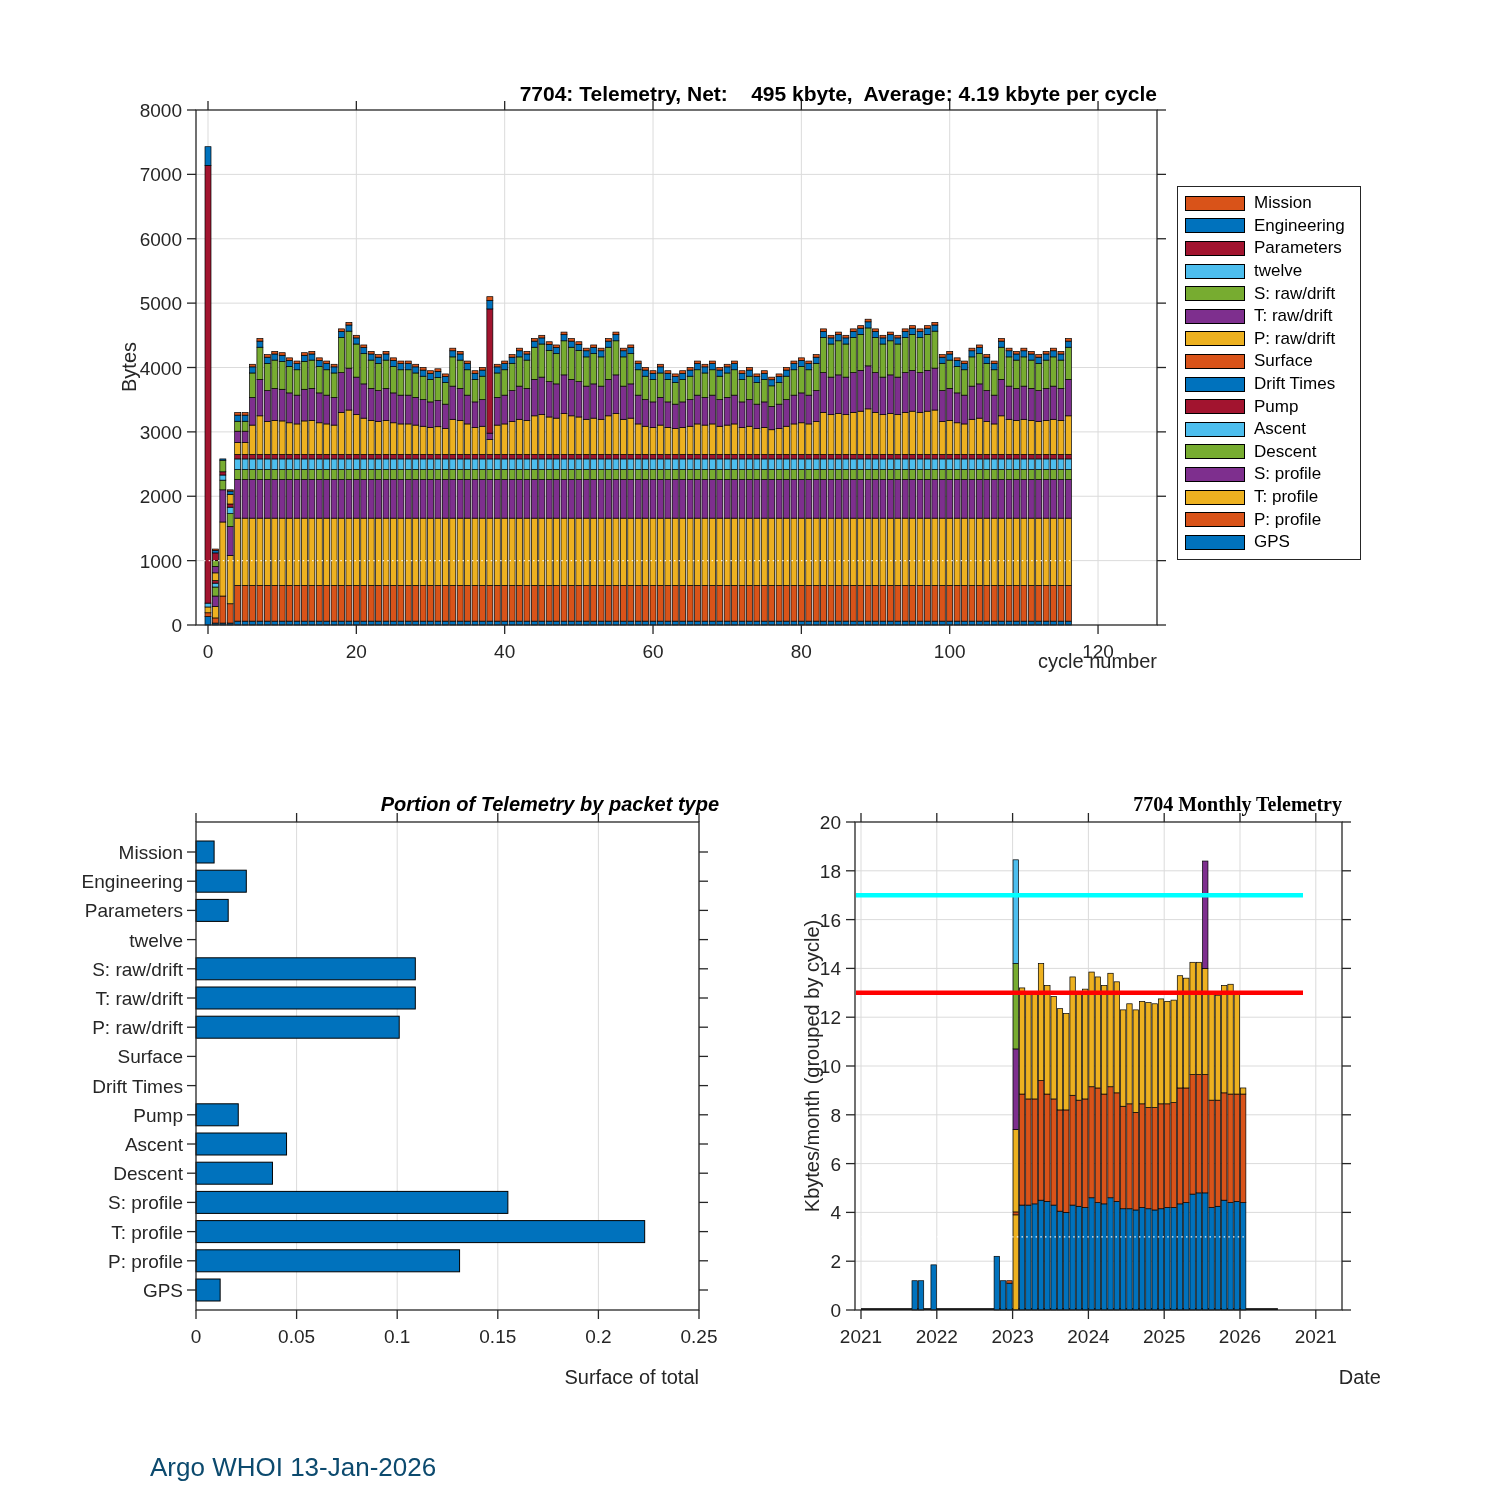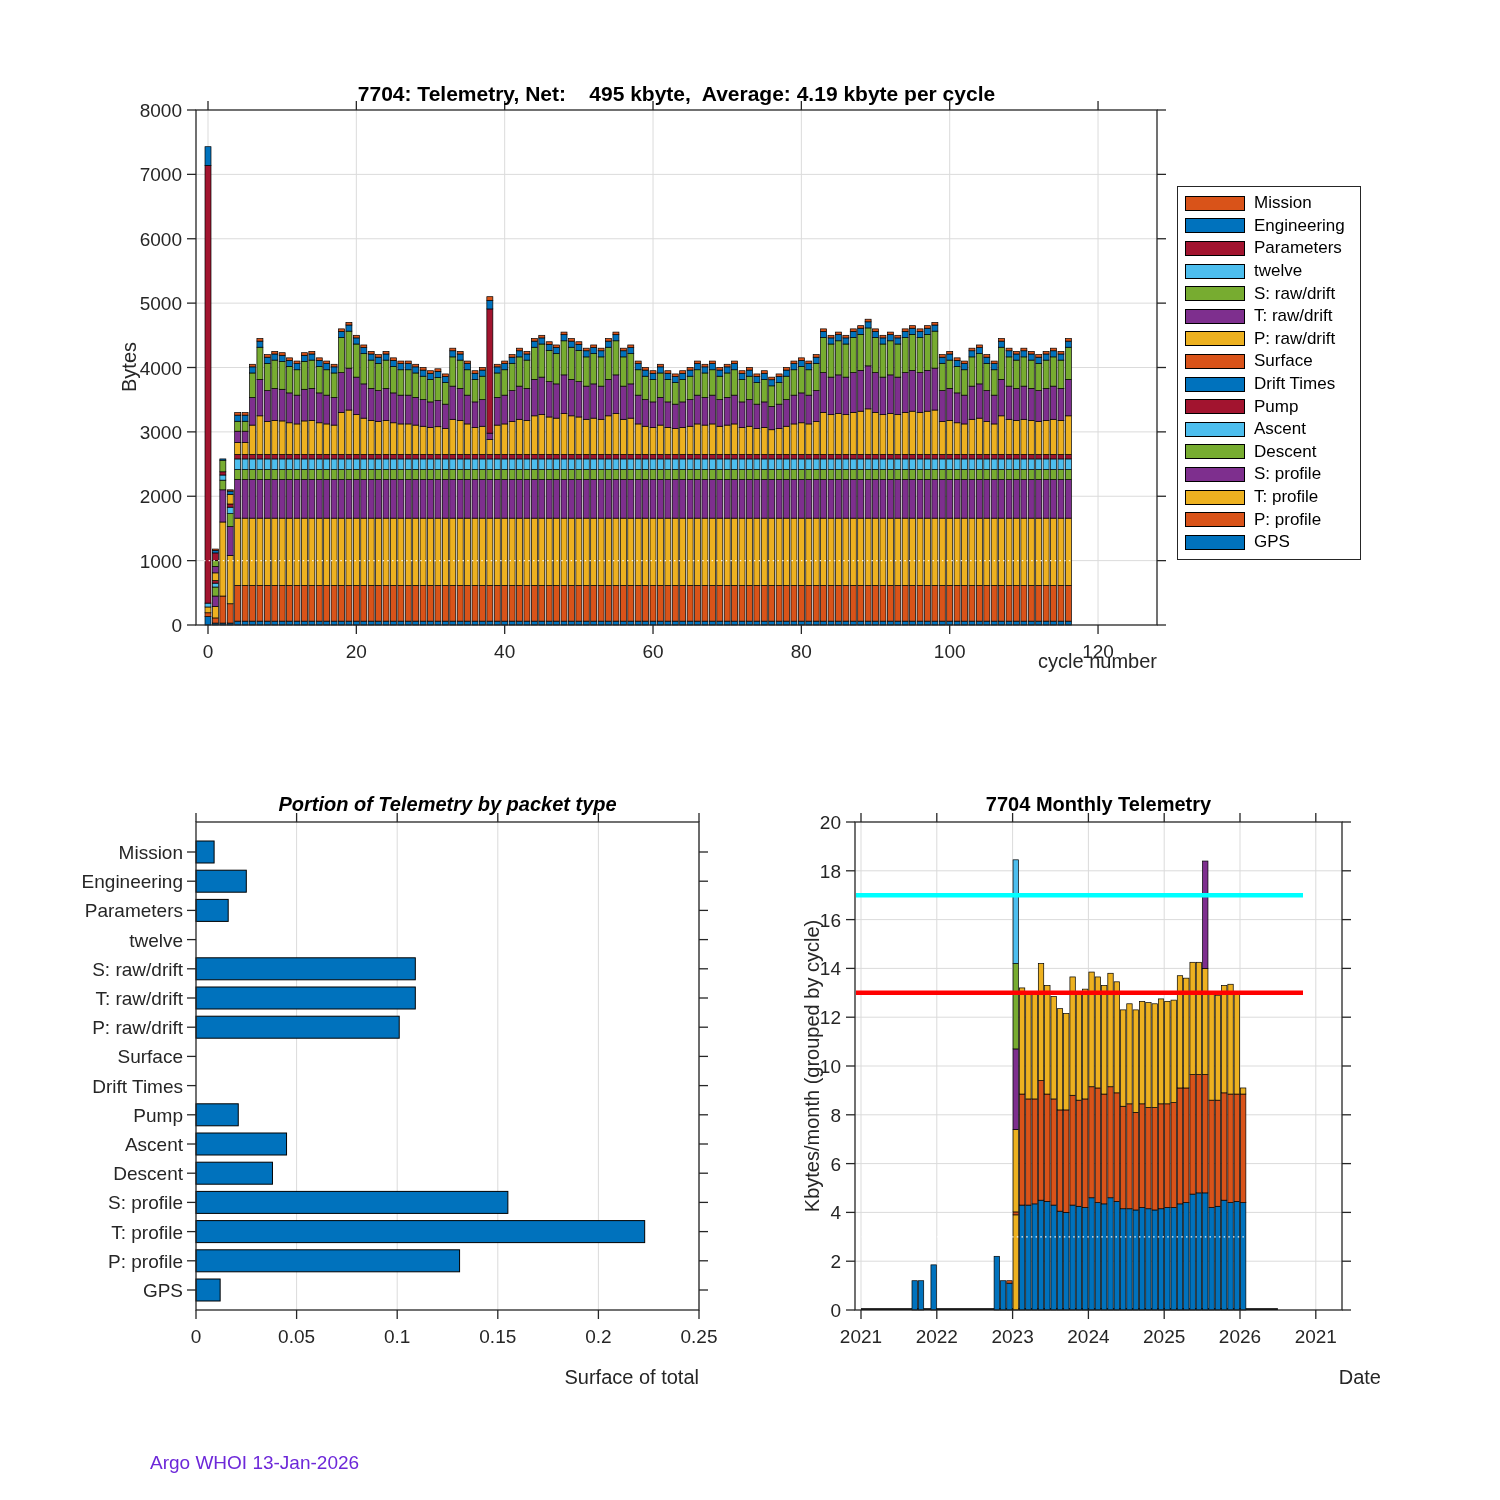--- a/index.html
+++ b/index.html
@@ -1,22 +1,22 @@
 <!DOCTYPE html>
 <html><head>
 <meta charset="utf-8">
 <style>
   html,body{margin:0;padding:0;background:#ffffff;}
   body{width:1500px;height:1500px;position:relative;font-family:"Liberation Sans",sans-serif;}
   .abs{position:absolute;}
-  .chart-title{font-weight:bold;font-size:21px;color:#000;text-align:center;white-space:pre;}
+  .chart-title{font-weight:bold;font-size:21px;color:#000;text-align:right;white-space:pre;}
   .chart-title.small{font-size:20px;}
   .axis-label{font-size:20px;color:#262626;text-align:right;}
   .vlabel{position:absolute;transform:translate(-50%,-50%) rotate(-90deg);white-space:nowrap;font-size:20px;color:#262626;}
-  .footer{font-size:19px;color:#6d28d9;}
+  .footer{font-size:26px;color:#0c4a6e;}
   #legend{position:absolute;left:1177px;top:186px;width:184px;border:1.3px solid #262626;background:#fff;box-sizing:border-box;padding:5px 0 5px 7px;}
   .legend-row{display:flex;align-items:center;height:22.6px;}
   .legend-swatch{width:60px;height:15px;border:1px solid #000;box-sizing:border-box;flex:0 0 auto;}
   .legend-label{font-size:17px;color:#000;margin-left:9px;white-space:nowrap;}
   svg text.tick{font-family:"Liberation Sans",sans-serif;font-size:19px;fill:#262626;}
 </style>
 </head>
 <body>
 
 <svg id="plot" class="abs" style="left:0;top:0" width="1500" height="1500" viewBox="0 0 1500 1500">
@@ -1774,21 +1774,21 @@
     </g>
   </svg>
 
 <div class="abs chart-title" style="left:196px;top:82px;width:961px;">7704: Telemetry, Net:    495 kbyte,  Average: 4.19 kbyte per cycle</div>
 <div class="vlabel" style="left:129px;top:367px;">Bytes</div>
 <div class="abs axis-label" style="left:196px;top:650px;width:961px;">cycle number</div>
 
 <div class="abs chart-title small" style="left:176px;top:793px;width:543px;font-style:italic;">Portion of Telemetry by packet type</div>
 <div class="abs axis-label" style="left:196px;top:1366px;width:503px;">Surface of total</div>
 
-<div class="abs chart-title small" style="left:855px;top:793px;width:487px;">7704 Monthly Telemetry</div>
+<div class="abs chart-title small" style="left:855px;top:793px;width:487px;font-family:Liberation Serif, serif;">7704 Monthly Telemetry</div>
 <div class="vlabel" style="left:812px;top:1066px;">Kbytes/month (grouped by cycle)</div>
 <div class="abs axis-label" style="left:894px;top:1366px;width:487px;">Date</div>
 
 <div id="legend">
     <div class="legend-row">
       <span class="legend-swatch" style="background: rgb(217, 83, 25);"></span>
       <span class="legend-label">Mission</span>
     </div>
     <div class="legend-row">
       <span class="legend-swatch" style="background: rgb(0, 114, 189);"></span>

